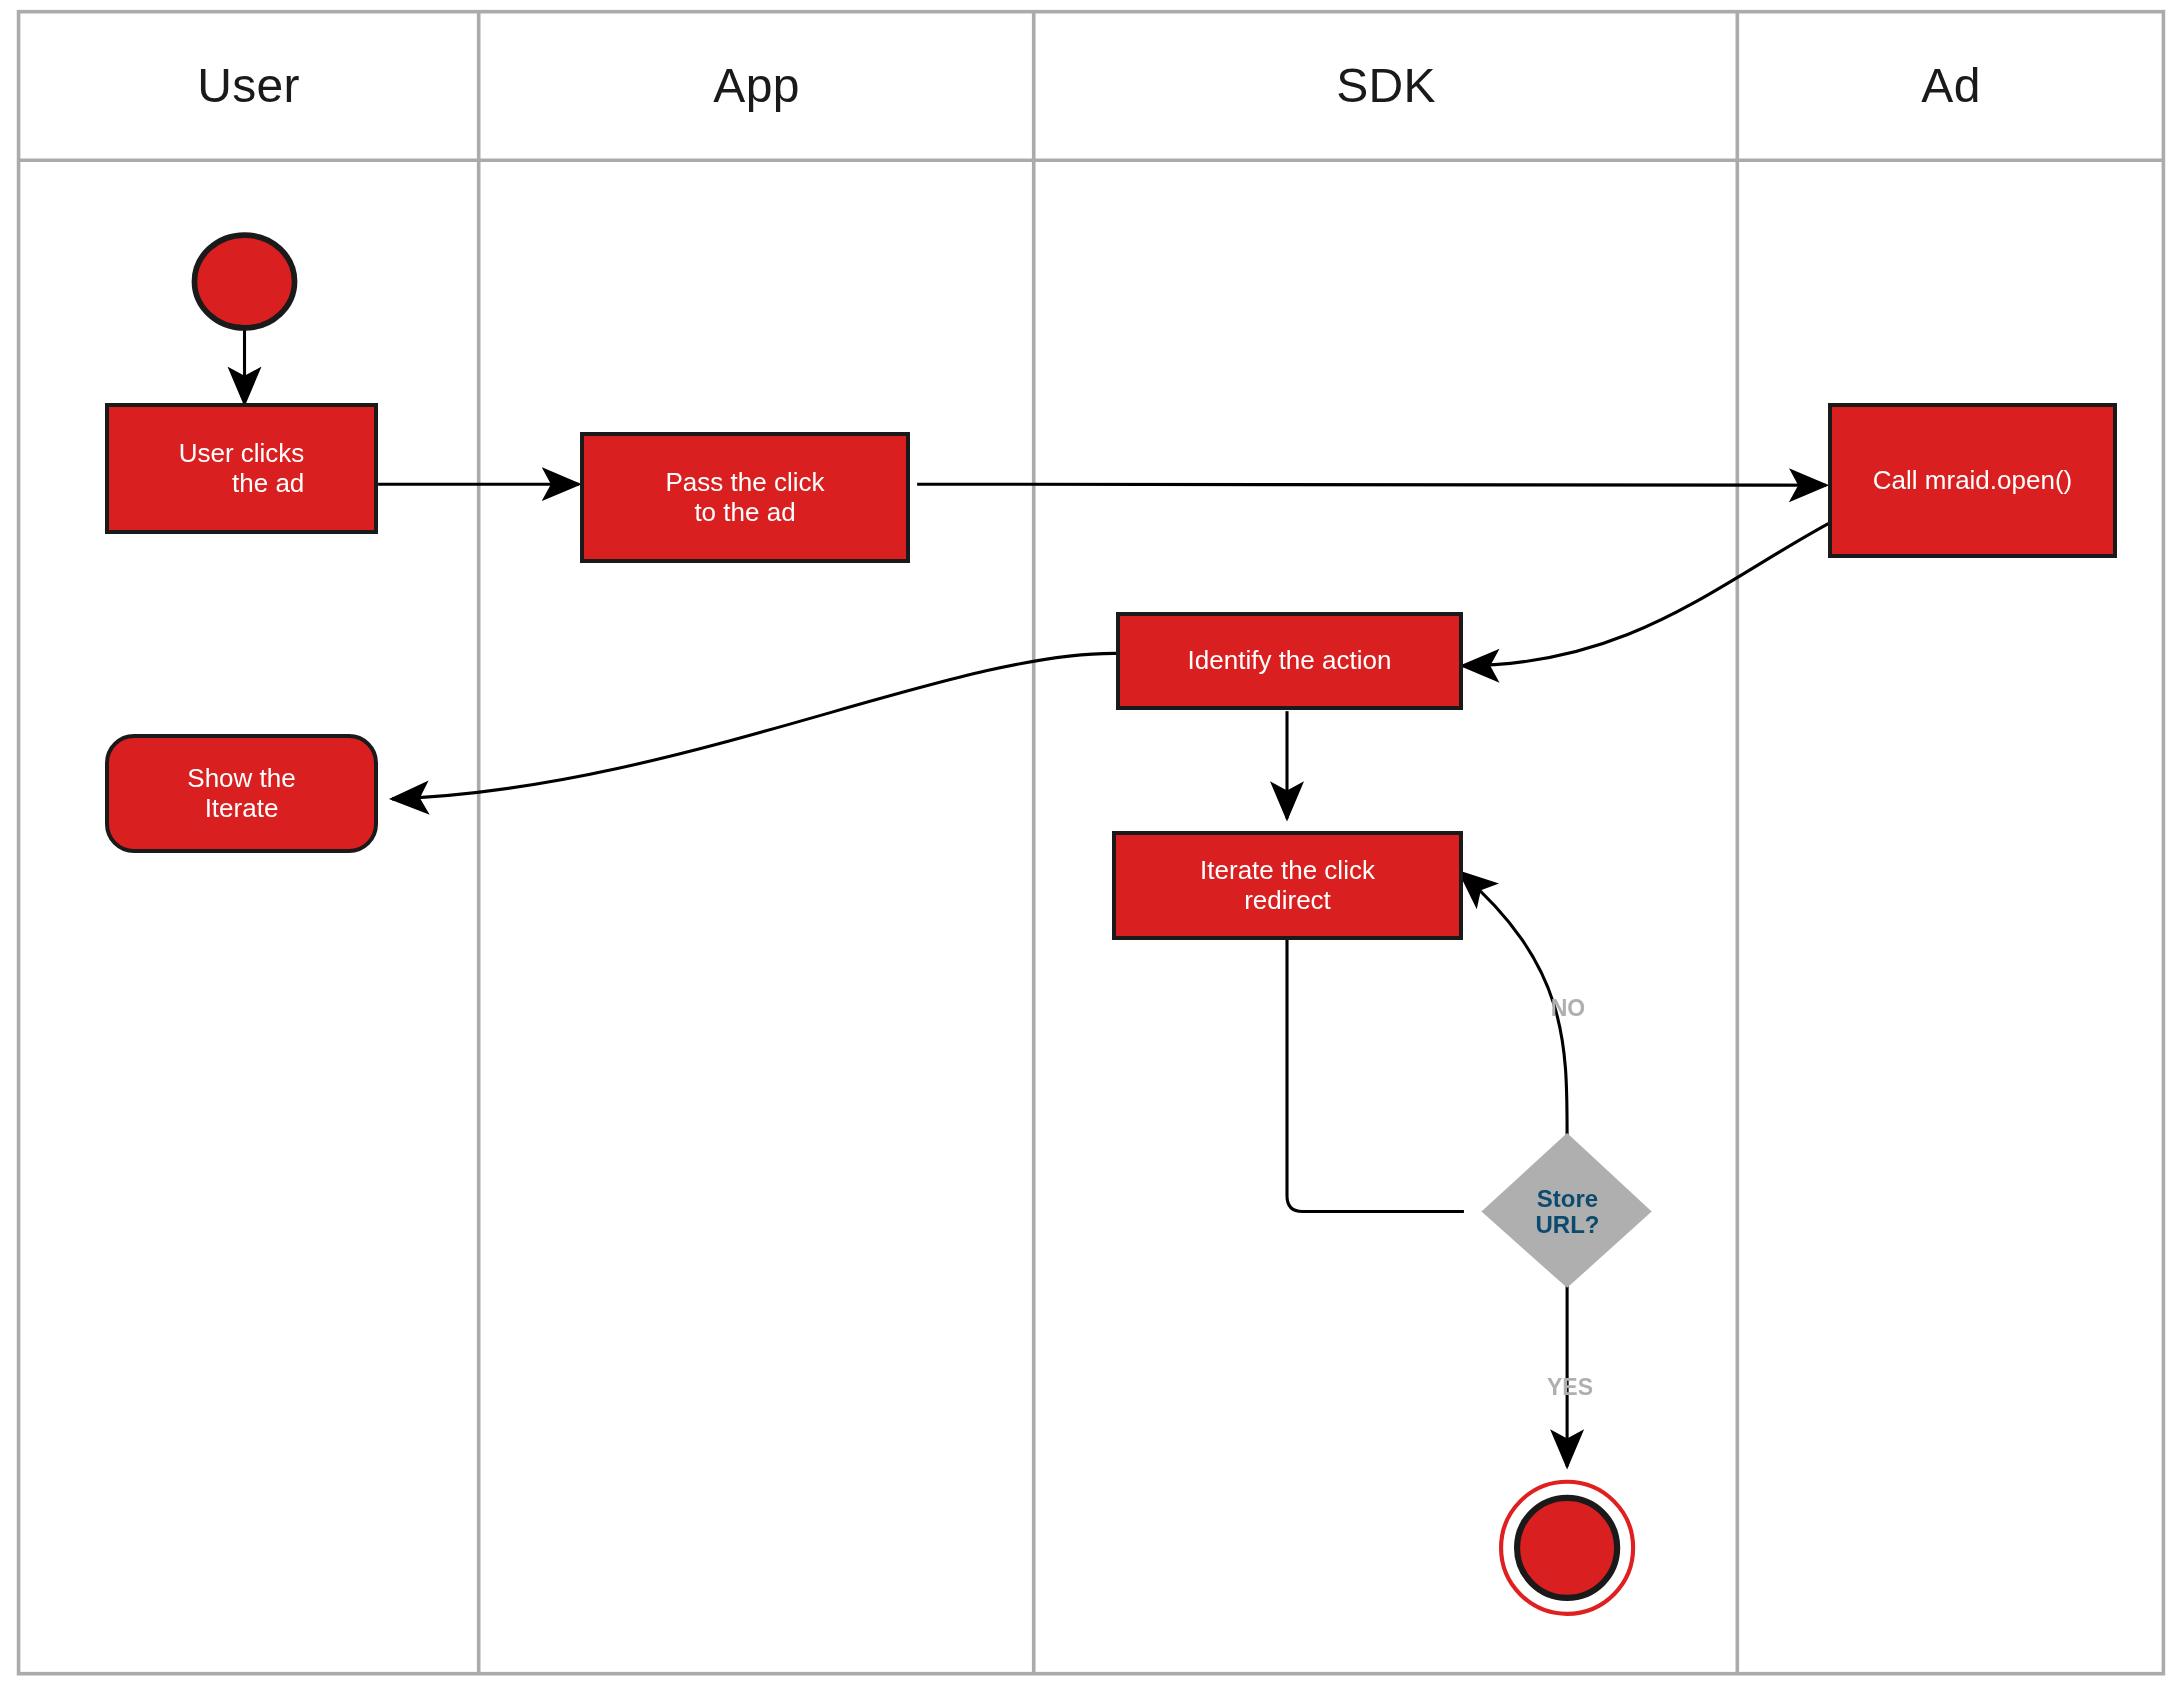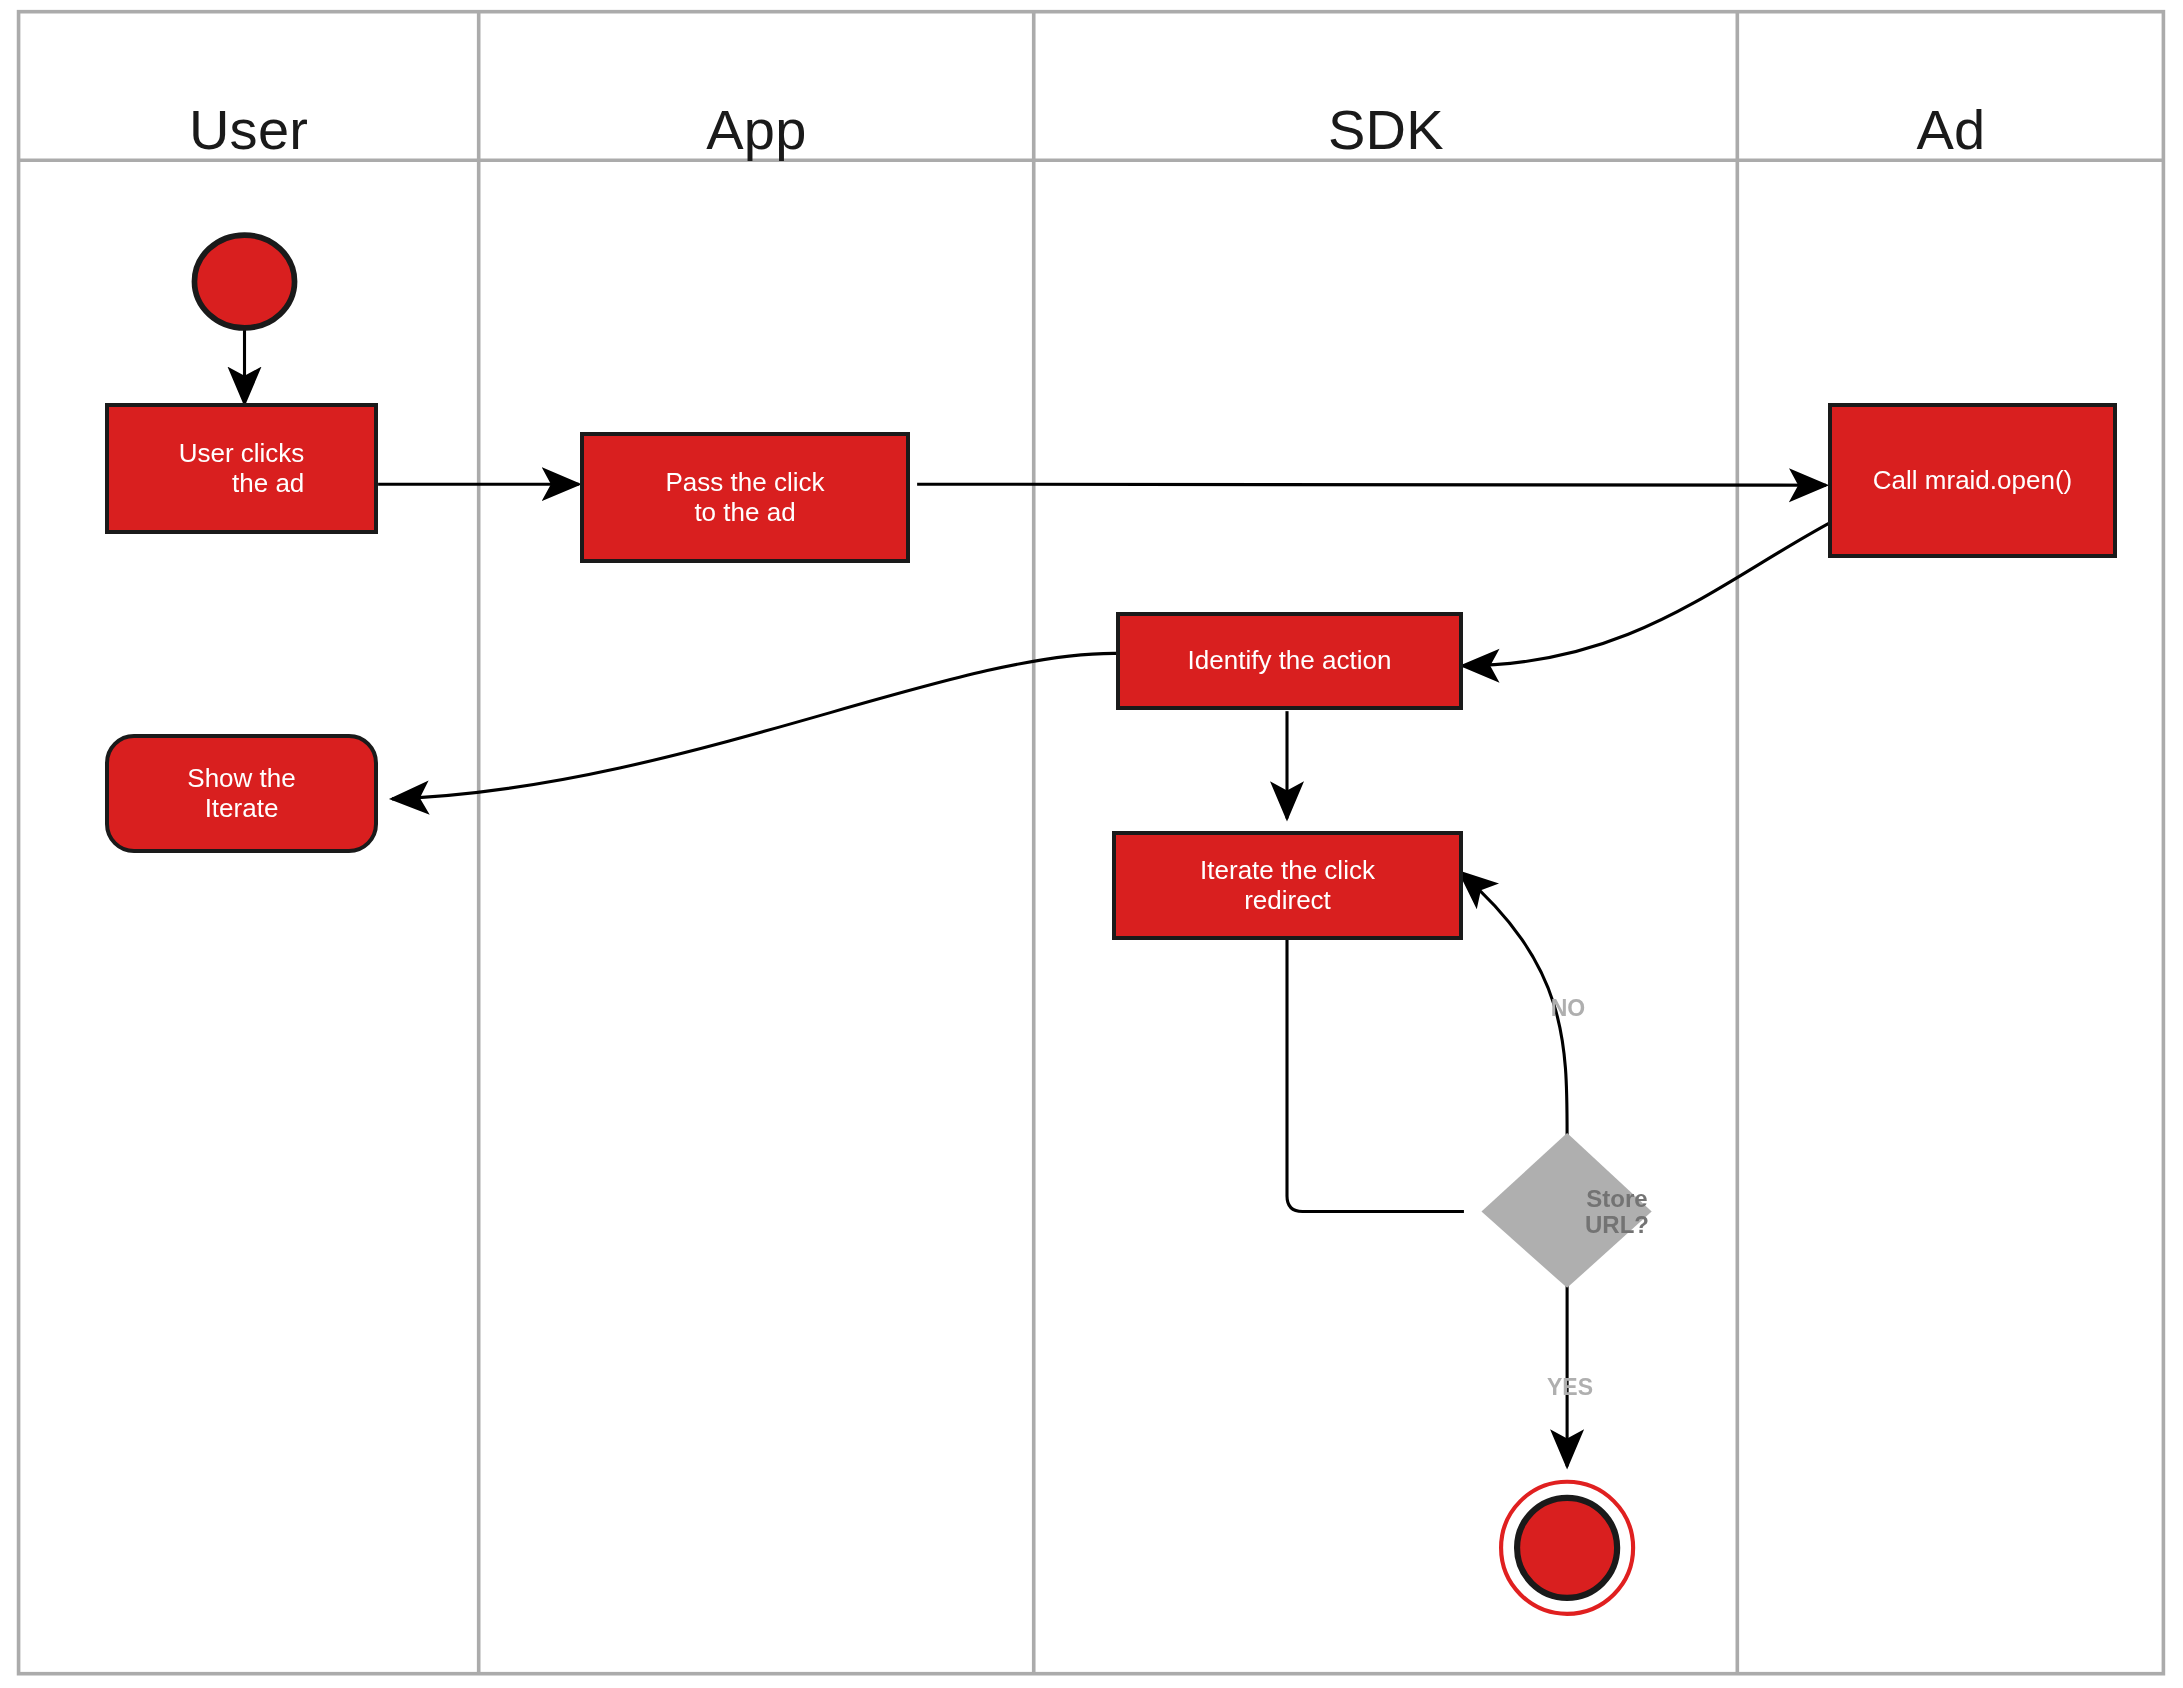--- a/index.html
+++ b/index.html
@@ -1,37 +1,37 @@
 <!DOCTYPE html>
 <html style="font-size:8.3px"><head>
 <meta charset="utf-8">
 <style>
   html,body{margin:0;padding:0;background:#ffffff;}
   body{width:2183px;height:1689px;font-family:"Liberation Sans",sans-serif;position:relative;overflow:hidden;}
   #stage{position:absolute;left:0;top:0;width:2183px;height:1689px;}
   svg#canvas{position:absolute;left:0;top:0;width:2183px;height:1689px;}
   .lane-title{
     position:absolute;display:flex;align-items:center;justify-content:center;
-    color:#1a1a1a;font-size:56px;font-weight:400;font-family:"Liberation Sans",sans-serif;
-    letter-spacing:0.3px;white-space:nowrap;margin-top:44px;
+    color:#1a1a1a;font-size:48px;font-weight:400;font-family:"Liberation Sans",sans-serif;
+    letter-spacing:0.3px;white-space:nowrap;
   }
   .node{
     position:absolute;display:flex;align-items:center;justify-content:center;
     text-align:center;color:#ffffff;font-size:26px;line-height:1.12;
     font-family:"Liberation Sans",sans-serif;box-sizing:border-box;
   }
   .proc{background:#D91F1F;border:4.6px solid #1a1a1a;}
   .edge-label{
     position:absolute;color:#AFAFAF;font-size:23px;font-weight:bold;
     font-family:"Liberation Sans",sans-serif;white-space:nowrap;
     display:flex;align-items:center;justify-content:center;
   }
   .diamond-label{
-    position:absolute;display:flex;align-items:center;justify-content:flex-end;
-    text-align:center;color:#737373;font-size:24px;font-weight:bold;line-height:1.1;
+    position:absolute;display:flex;align-items:center;justify-content:center;
+    text-align:center;color:#0c4a6e;font-size:24px;font-weight:bold;line-height:1.1;
     font-family:"Liberation Sans",sans-serif;pointer-events:none;
   }
 </style>
 </head>
 <body>
 
 <div id="stage">
 
   <svg id="canvas" viewBox="0 0 4232 3273">
     <defs>

